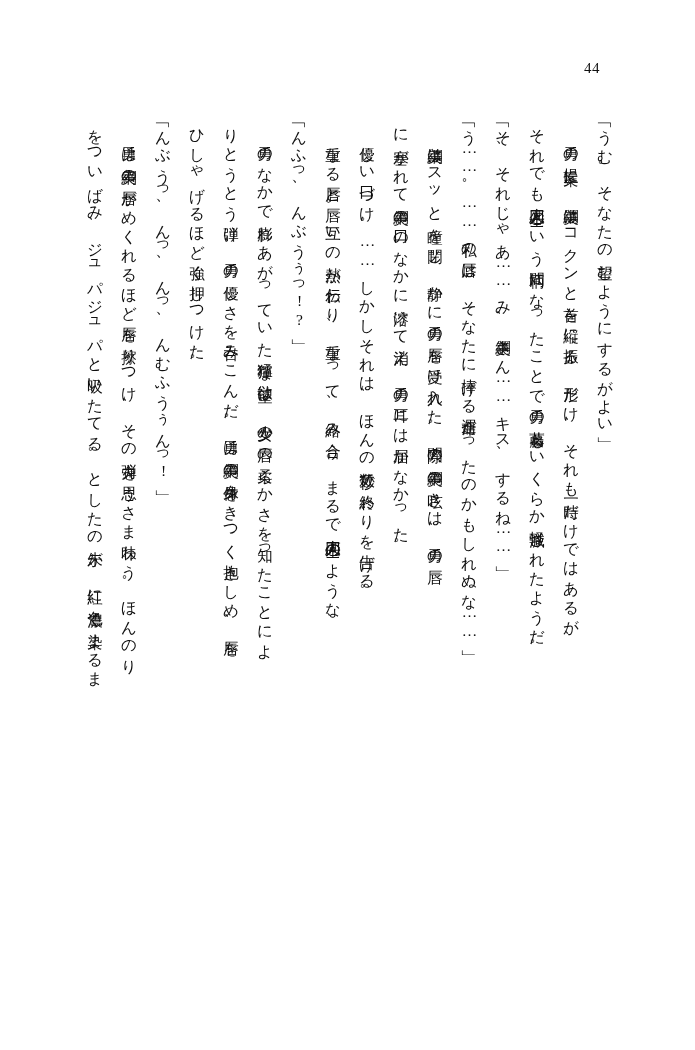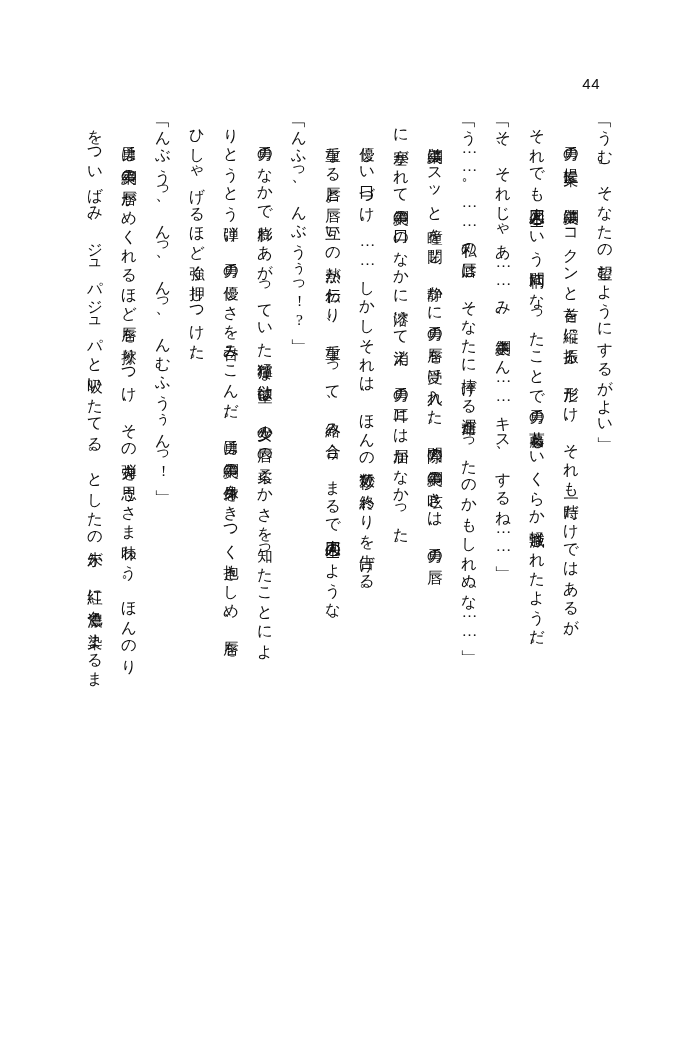--- a/index.html
+++ b/index.html
@@ -16,22 +16,21 @@
     font-family: "Liberation Serif", "DejaVu Serif", serif;
     color: #111111;
   }
   #page-number {
     position: absolute;
     top: 60px;
     right: 95px;
     font-size: 15px;
     letter-spacing: 0.5px;
     color: #111111;
-    font-family: Liberation Sans, sans-serif;
-    margin-top: 15px;
+    font-family: Liberation Serif, serif;
   }
   #text-body {
     position: absolute;
     top: 118px;
     left: 62px;
     right: 82px;
     height: 880px;
     display: flex;
     flex-direction: row-reverse;
     justify-content: flex-start;

